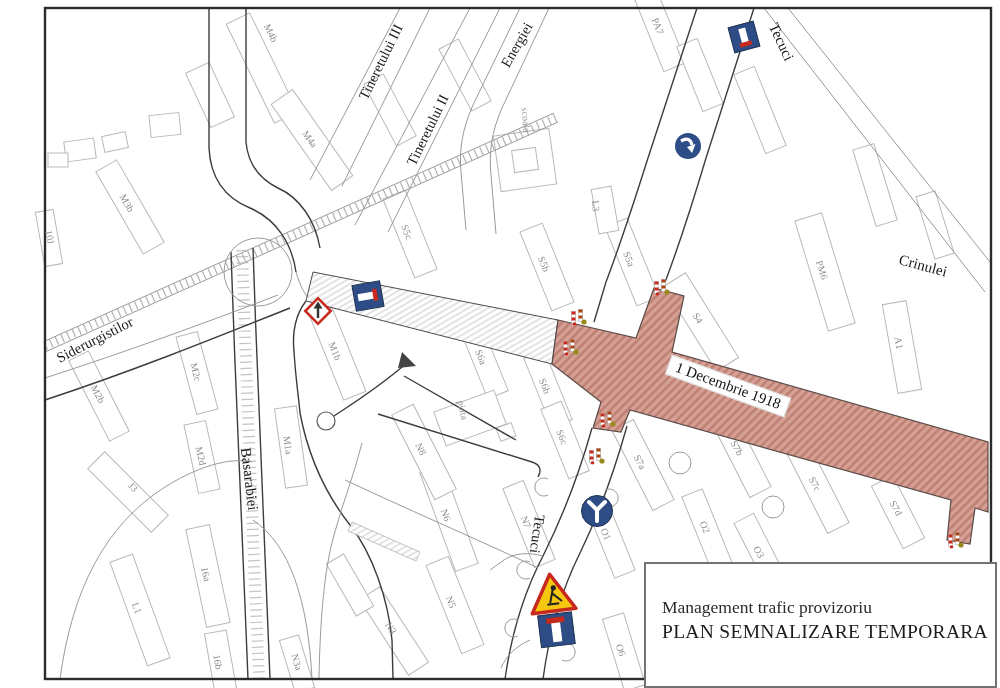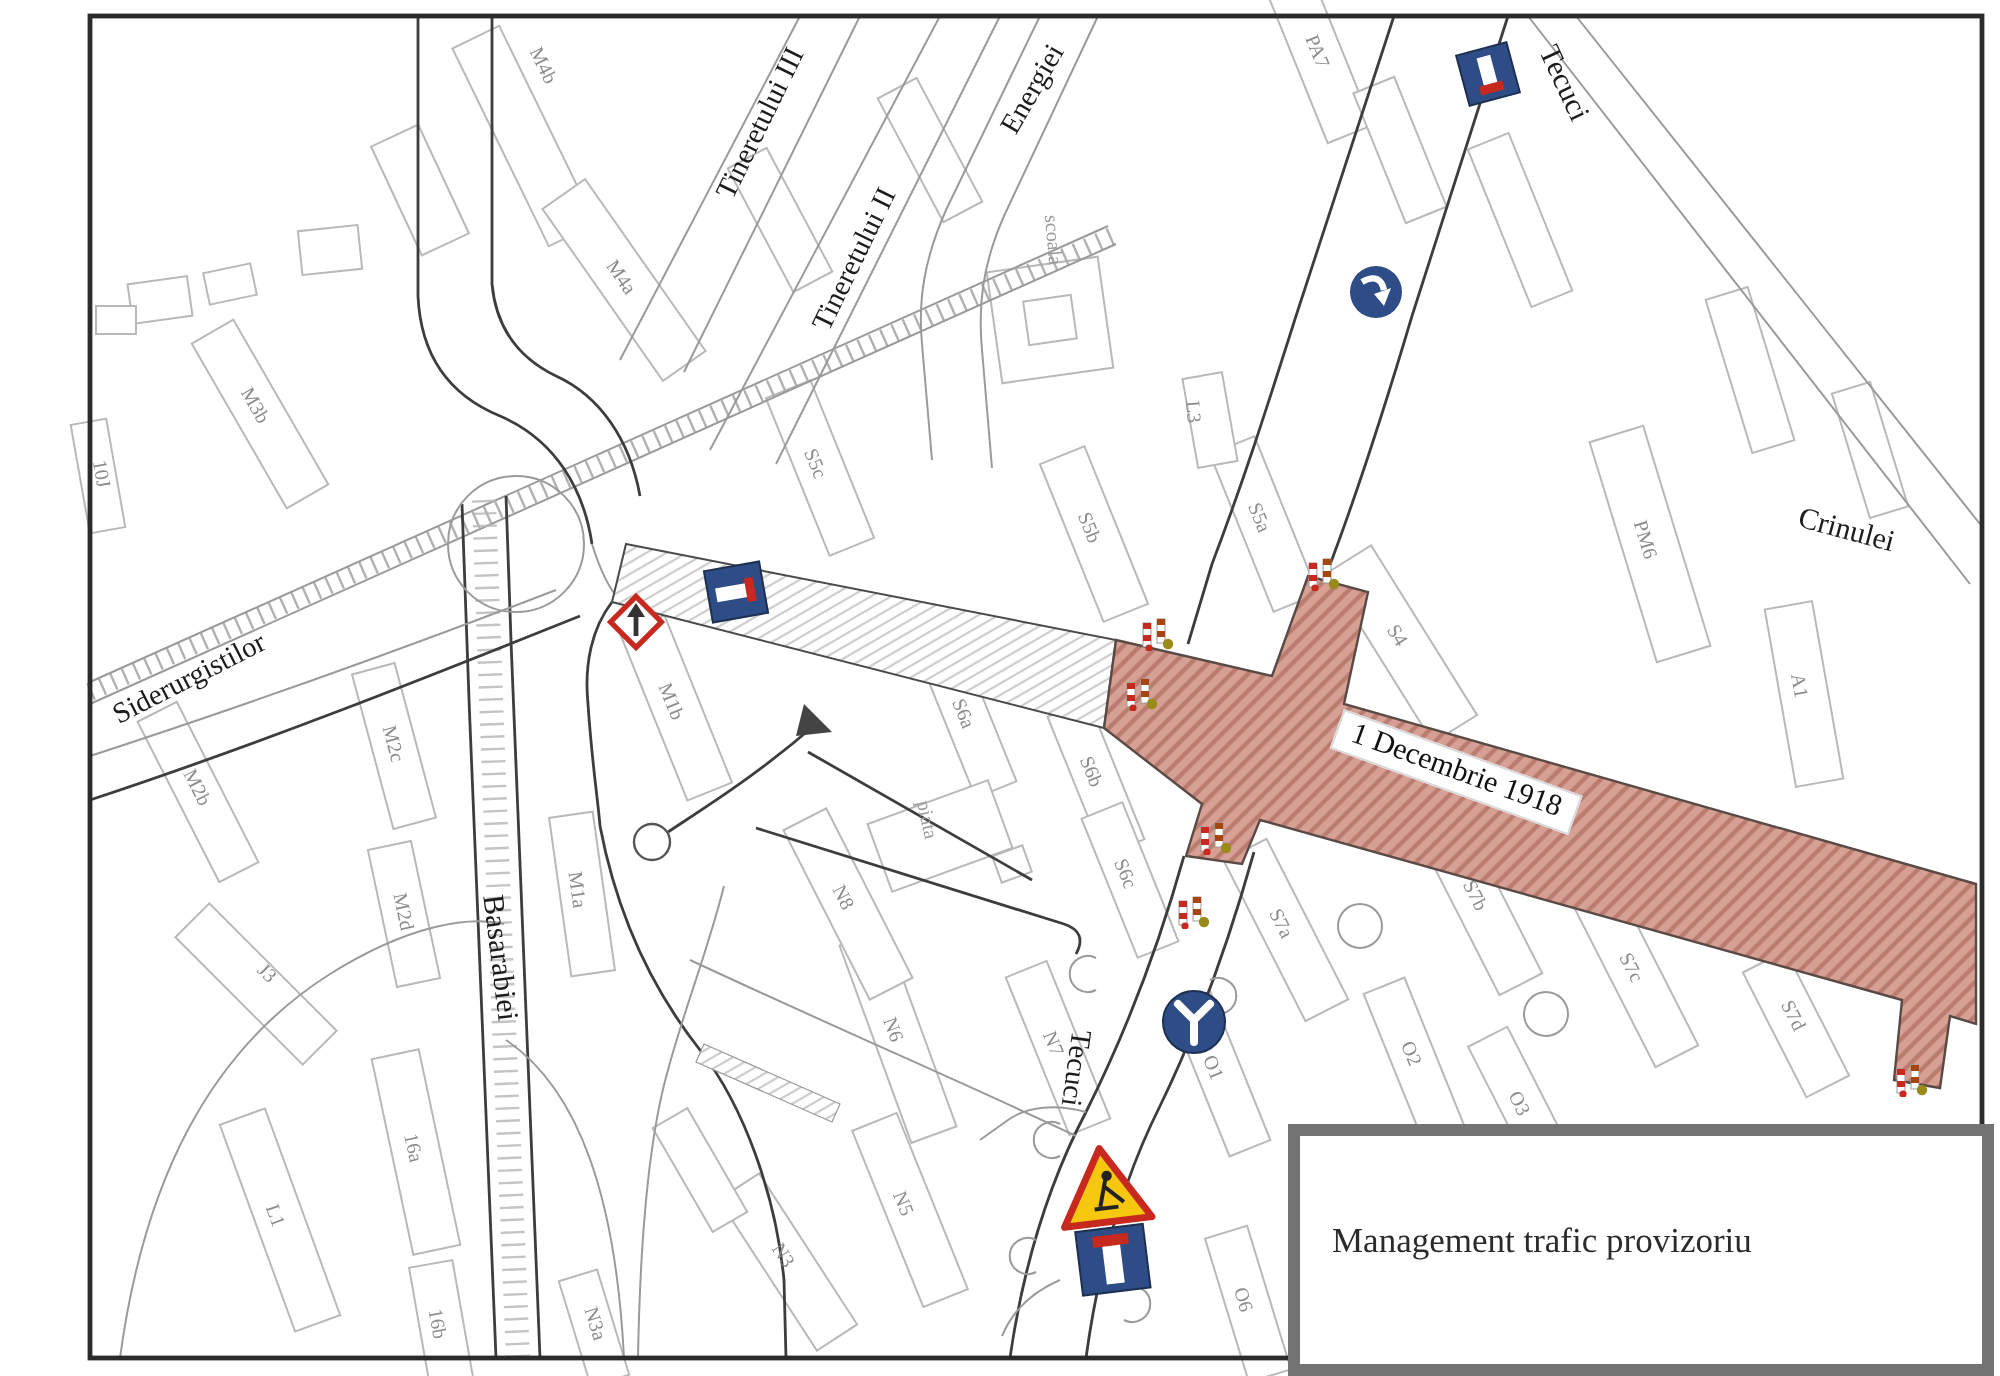--- a/index.html
+++ b/index.html
@@ -9,21 +9,21 @@
   .bldg{fill:#ffffff;stroke:#b9b9b9;stroke-width:1;}
   .rd{fill:none;stroke:#3d3d3d;stroke-width:1.4;}
   .rl{fill:none;stroke:#9a9a9a;stroke-width:1;}
   .street-label{position:absolute;color:#1c1c1c;white-space:nowrap;transform-origin:center;}
   .block-label{position:absolute;color:#8c8c8c;font-size:10px;white-space:nowrap;transform-origin:center;}
   .area-label{position:absolute;color:#9a9a9a;font-size:10px;white-space:nowrap;transform-origin:center;}
   .road-label{position:absolute;background:#fff;border:1px solid #d8d8d8;padding:1px 7px;
               font-size:15px;color:#111;white-space:nowrap;transform-origin:center;}
   .sign{position:absolute;transform-origin:center;line-height:0;}
   .title-box{position:absolute;left:644px;top:562px;width:353px;height:126px;background:#fff;
-             border:6px solid #737373;box-sizing:border-box;display:flex;flex-direction:column;
+             border:2px solid #737373;box-sizing:border-box;display:flex;flex-direction:column;
              justify-content:center;padding:0 4px 10px 16px;gap:3px;}
   .tb1{font-size:17.5px;color:#2b2b2b;}
   .tb2{font-size:19.5px;color:#1c1c1c;letter-spacing:.3px;}
 </style>
 </head>
 <body>
 
 <div class="map">
   <svg class="base" id="map-svg" width="1000" height="688" viewBox="0 0 1000 688">
     <defs>
@@ -290,14 +290,15 @@
       <rect x="8" y="1" width="4" height="12" fill="#fff" stroke="#999" stroke-width=".5"></rect>
       <rect x="8" y="1" width="4" height="3" fill="#a84410"></rect>
           <rect x="8" y="7" width="4" height="3" fill="#a84410"></rect>
       <circle cx="13.5" cy="13.5" r="2.6" fill="#9a8a1a"></circle>
           <circle cx="4" cy="15.5" r="1.8" fill="#c8291f"></circle>
         </svg></div>
     </div>
 
   <div class="title-box">
     <div class="tb1">Management trafic provizoriu</div>
+    <div class="tb2">PLAN SEMNALIZARE TEMPORARA</div>
   </div>
 </div>
 
 </body></html>

